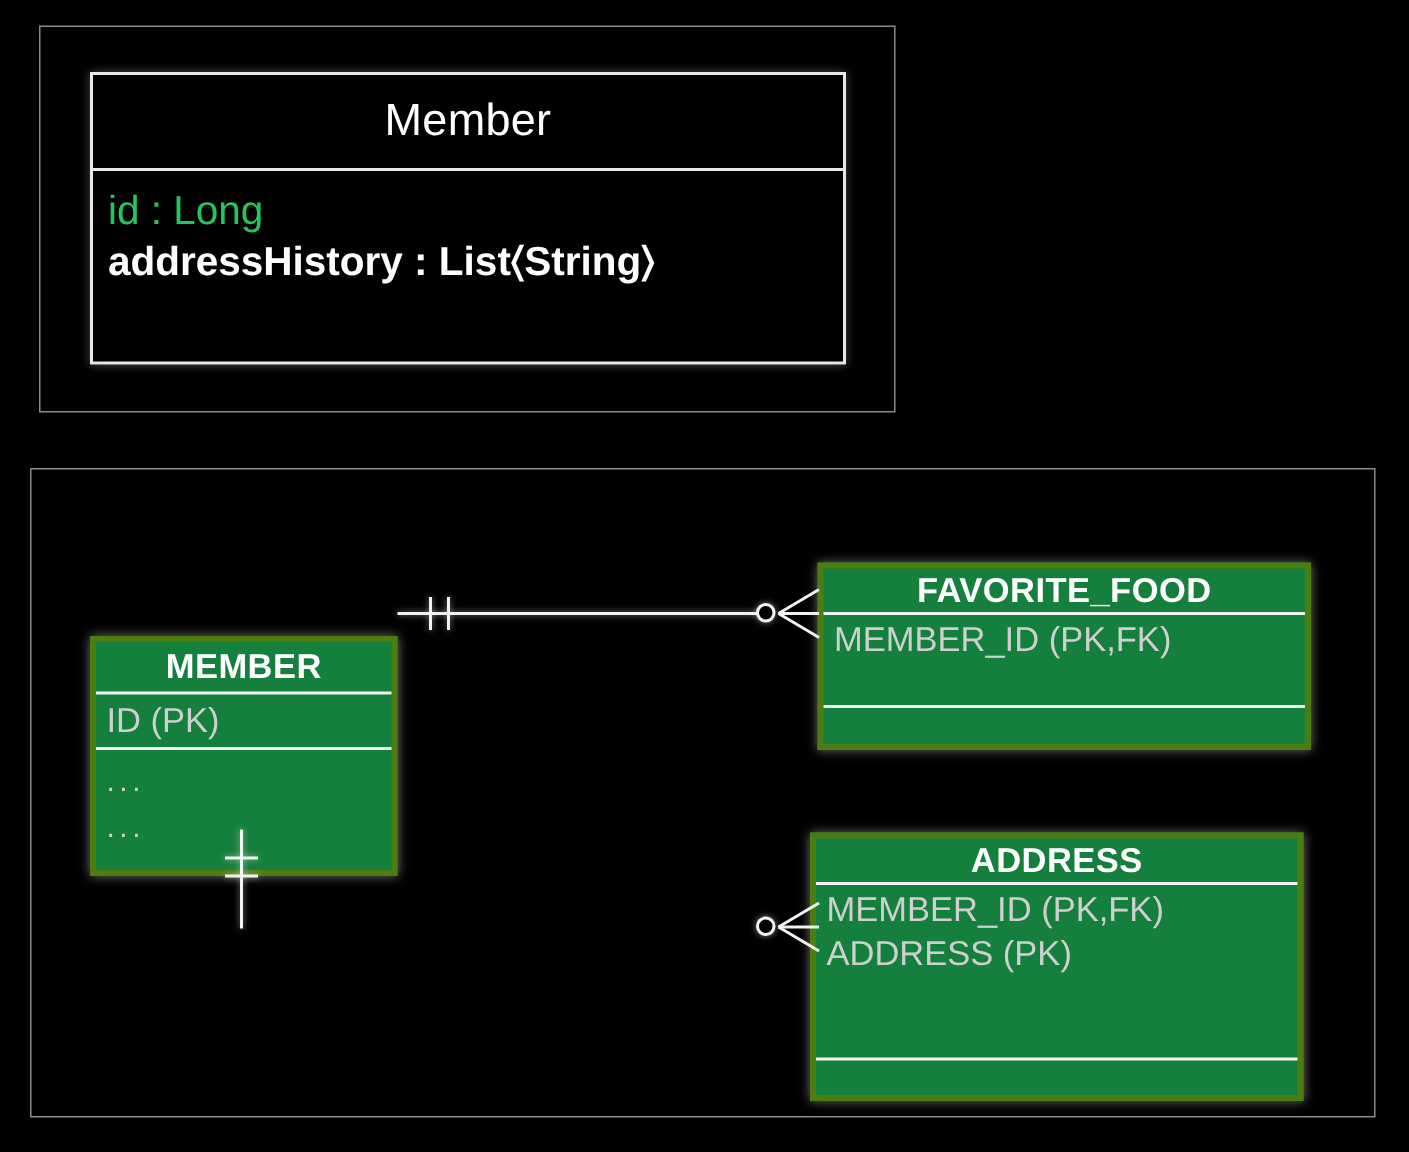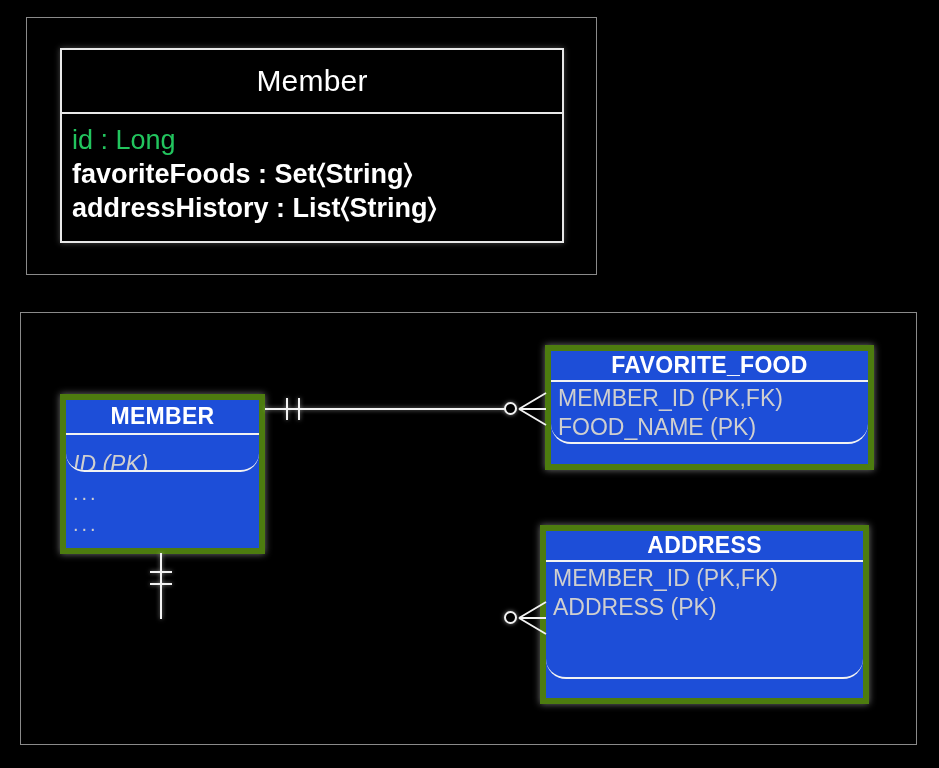--- a/index.html
+++ b/index.html
@@ -60,58 +60,58 @@
     color: #22c55e;
     font-weight: normal;
   }
   #uml-class .attr.strong {
     color: #ffffff;
     font-weight: bold;
   }
 
   
   .entity {
-    border: 6px solid #4d7c0f;
-    background: #1d4ed8;
+    border: 4px solid #4d7c0f;
+    background: #15803d;
     box-shadow: 0 0 7px rgba(255,255,255,0.45);
+    margin-top: 30px;
   }
   .entity .ent-title {
     text-align: center;
     font-weight: bold;
     color: #ffffff;
     font-size: 23px;
     letter-spacing: 0.3px;
     border-bottom: 2px solid #f2f2f2;
     box-sizing: border-box;
   }
   .entity .ent-section {
     box-sizing: border-box;
     padding-left: 7px;
     overflow: hidden;
-    border-radius: 20px;
   }
   .entity .ent-section.bordered-bottom {
     border-bottom: 2px solid #f2f2f2;
   }
   .entity .ent-field {
     font-size: 23px;
     line-height: 29px;
     color: #cfcfcf;
     white-space: nowrap;
   }
   .entity .ent-field.ellipsis {
     color: #cfcfcf;
     letter-spacing: 3px;
     font-size: 20px;
   }
 
   
   #ent-member { left: 60px; top: 394px; width: 205px; height: 160px; }
   #ent-member .ent-title { height: 35px; line-height: 32px; }
-  #ent-member .sec-pk { height: 37px; padding-top: 15px; font-style: italic; }
+  #ent-member .sec-pk { height: 37px; padding-top: 3px; }
   #ent-member .sec-body { height: 84px; padding-top: 6px; }
   #ent-member .sec-body .ent-field { line-height: 31px; }
 
   
   #ent-fav { left: 545px; top: 345px; width: 329px; height: 125px; }
   #ent-fav .ent-title { height: 31px; line-height: 28px; }
   #ent-fav .sec-pk { height: 62px; padding-top: 2px; }
   #ent-fav .sec-empty { height: 28px; }
 
   
@@ -161,21 +161,20 @@
 </head>
 <body>
 
 <div class="abs slide-frame" id="frame-uml"></div>
 
 <div class="abs" id="uml-class">
   <div class="class-title">Member</div>
   <div class="class-divider"></div>
   <div class="class-attrs">
     <div class="attr dim">id : Long</div>
-    <div class="attr strong">favoriteFoods : Set〈String〉</div>
     <div class="attr strong">addressHistory : List〈String〉</div>
   </div>
 </div>
 
 <div class="abs slide-frame" id="frame-erd"></div>
 
 <div class="abs entity" id="ent-member">
   <div class="ent-title">MEMBER</div>
   <div class="ent-section sec-pk bordered-bottom">
     <div class="ent-field">ID (PK)</div>
@@ -184,21 +183,20 @@
     <div class="ent-field ellipsis">...</div>
     <div class="ent-field ellipsis">...</div>
     <div class="ent-field ellipsis">...</div>
   </div>
 </div>
 
 <div class="abs entity" id="ent-fav">
   <div class="ent-title">FAVORITE_FOOD</div>
   <div class="ent-section sec-pk bordered-bottom">
     <div class="ent-field">MEMBER_ID (PK,FK)</div>
-    <div class="ent-field">FOOD_NAME (PK)</div>
   </div>
   <div class="ent-section sec-empty"></div>
 </div>
 
 <div class="abs entity" id="ent-addr">
   <div class="ent-title">ADDRESS</div>
   <div class="ent-section sec-pk bordered-bottom">
     <div class="ent-field">MEMBER_ID (PK,FK)</div>
     <div class="ent-field">ADDRESS (PK)</div>
   </div>

